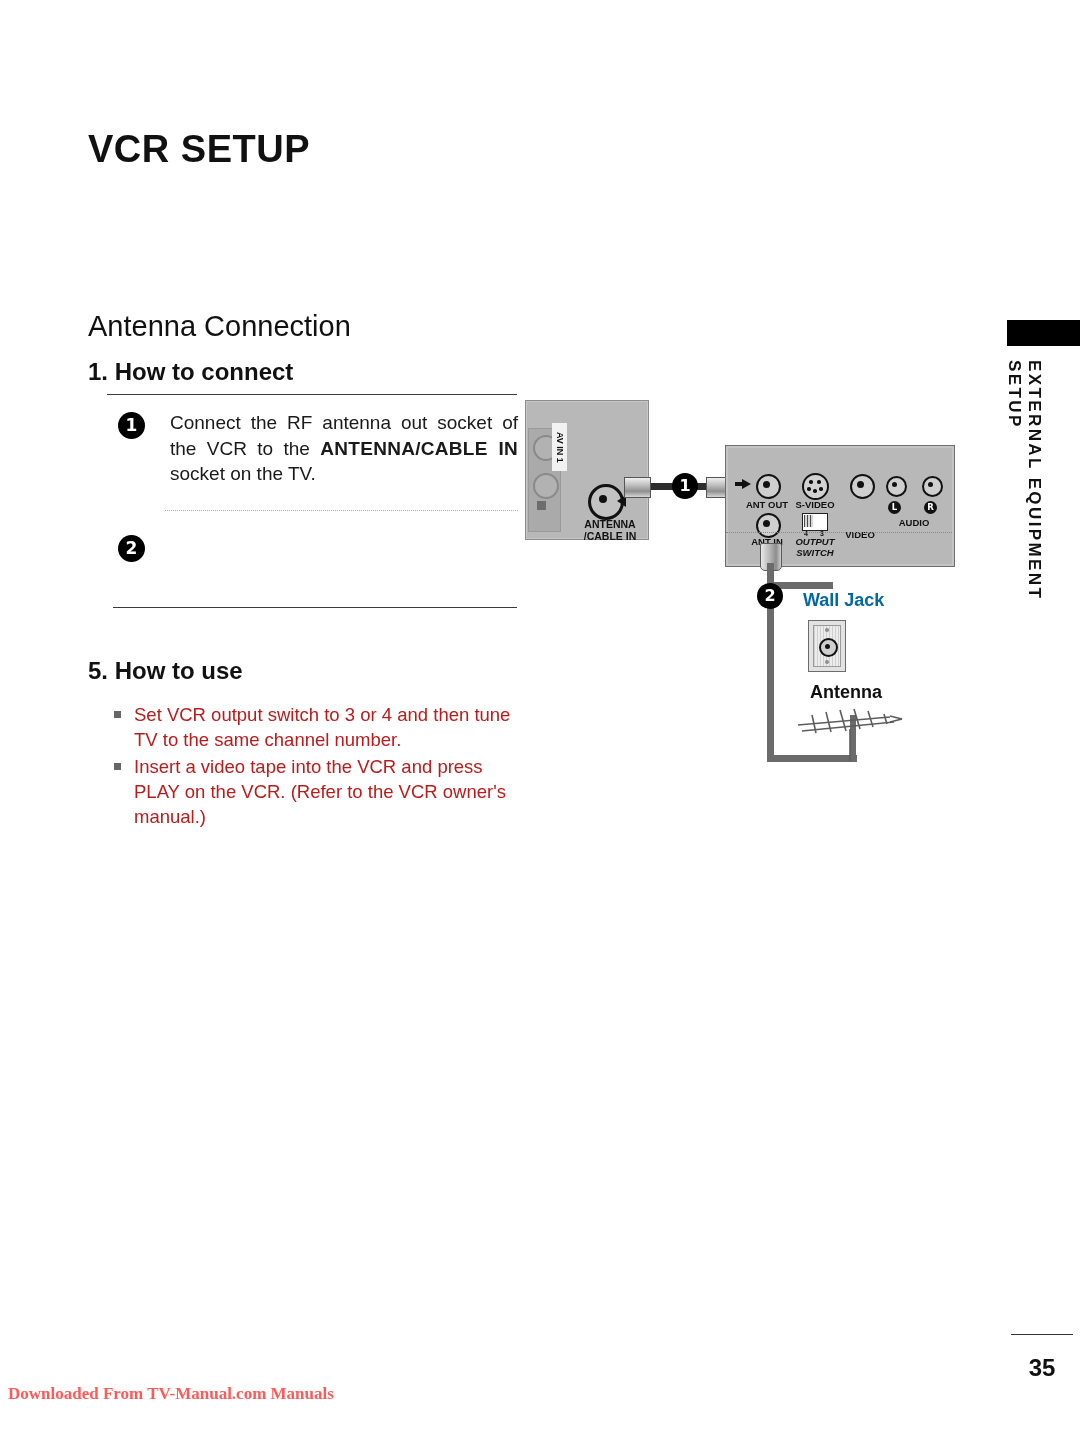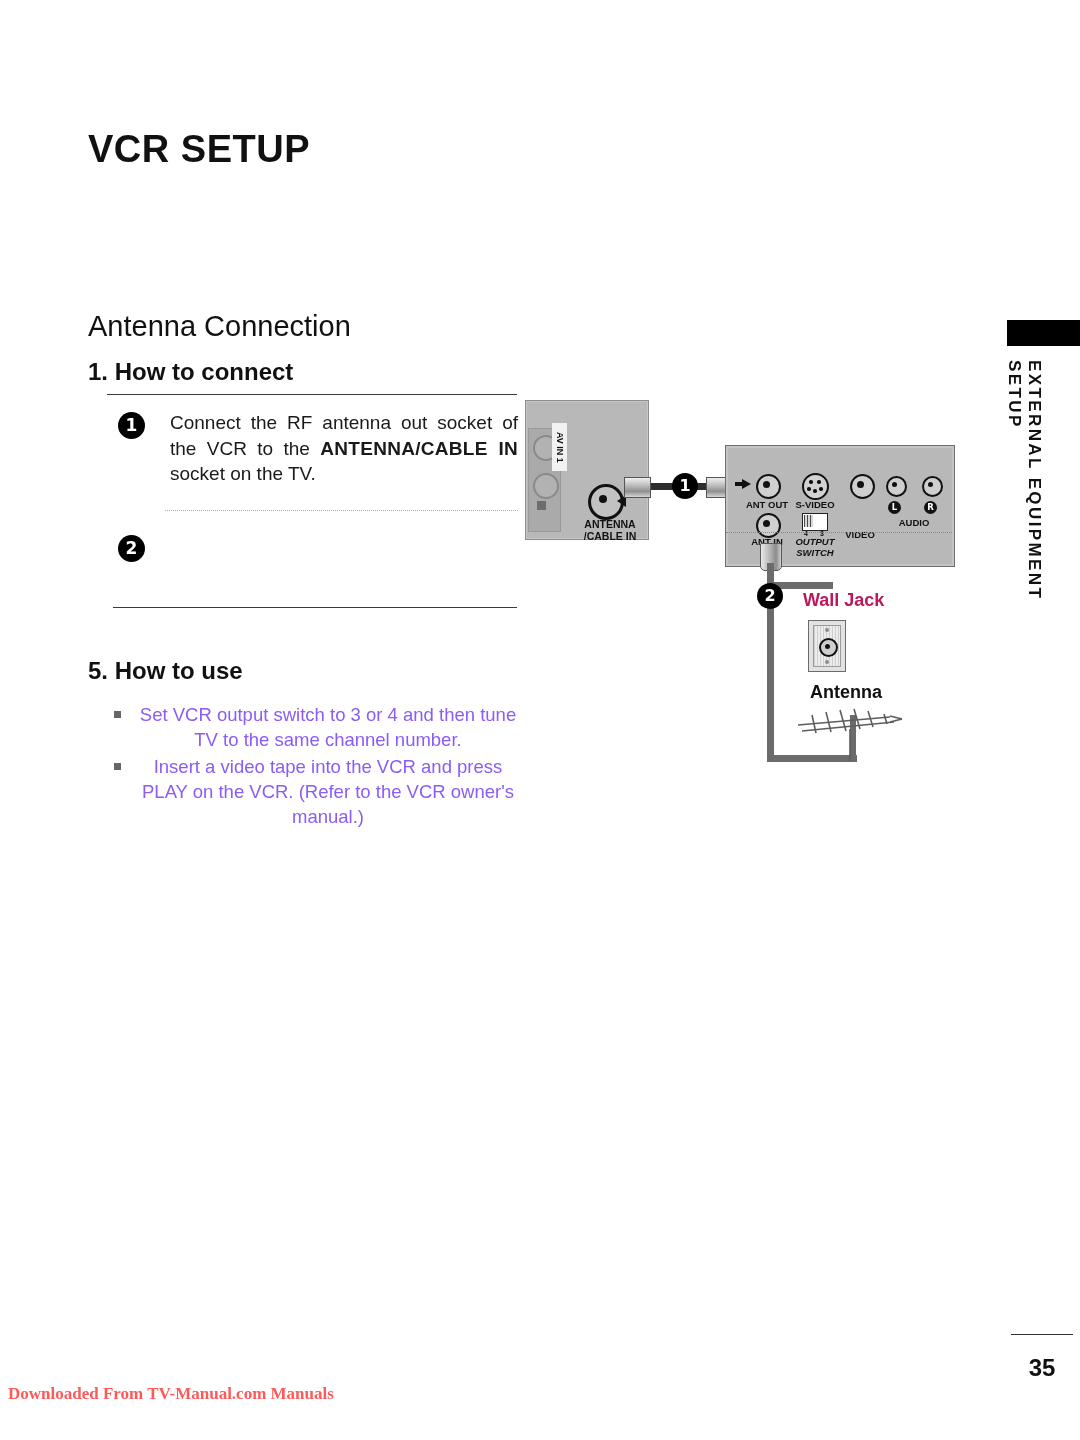--- a/index.html
+++ b/index.html
@@ -109,22 +109,21 @@
     left: 112px;
     top: 702px;
     width: 410px;
   }
   .bullet-row {
     position: relative;
     padding-left: 22px;
     margin-bottom: 2px;
     font-size: 18.5px;
     line-height: 25px;
-    color: #8b5cf6;
-    text-align: center;
+    color: #b91c1c;
   }
   .bullet-mark {
     position: absolute;
     left: 2px;
     top: 9px;
     width: 7px;
     height: 7px;
     background: #666;
   }
 
@@ -464,21 +463,21 @@
     font-family: "DejaVu Sans", sans-serif;
   }
 
   
   #label-wall-jack {
     position: absolute;
     left: 283px;
     top: 205px;
     font-size: 18px;
     font-weight: bold;
-    color: #be185d;
+    color: #0369a1;
   }
   #wall-plate {
     position: absolute;
     left: 288px;
     top: 235px;
     width: 36px;
     height: 50px;
     background: #e2e2e2;
     border: 1.5px solid #6c6c6c;
   }

